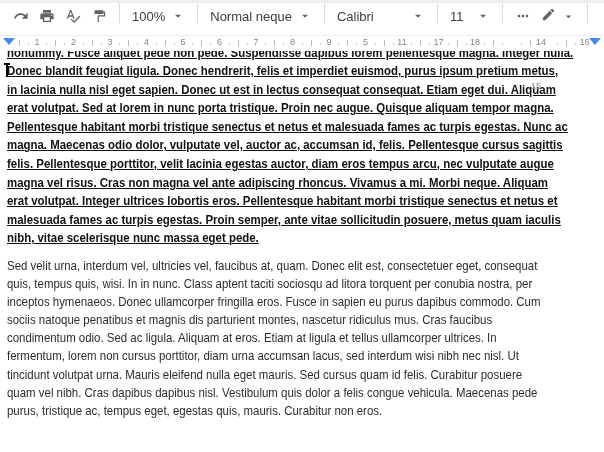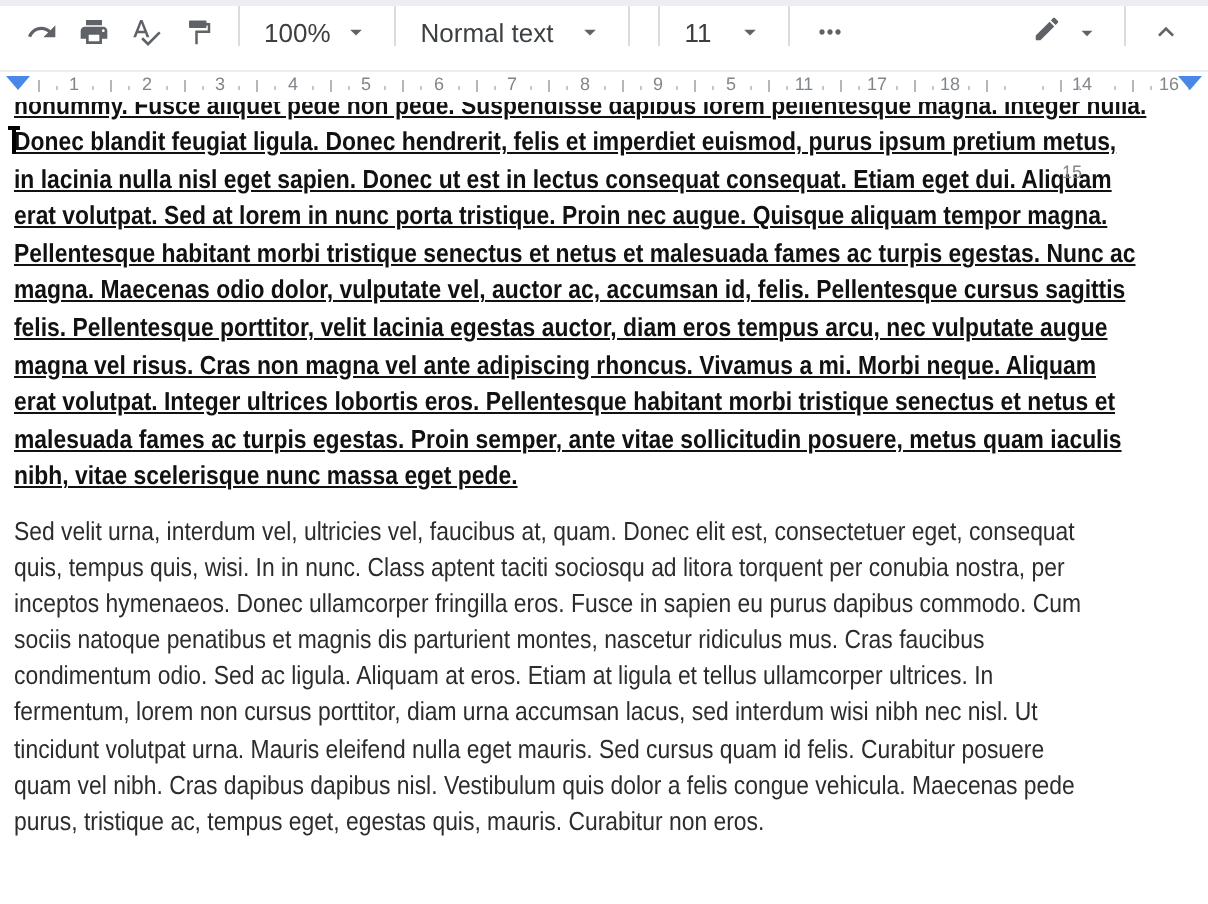--- a/index.html
+++ b/index.html
@@ -91,30 +91,38 @@
     <span class="arrow">
       <svg width="14" height="14" viewBox="0 0 24 24" fill="#5f6368">
           <path d="M7 10l5 5 5-5z"></path>
         </svg>
     </span>
   </div>
 
   <div class="sep"></div>
 
   <div class="drop" style="min-width:92px">
-    <span class="lbl">Normal text</span>
-    <span class="arrow">
-      <svg width="14" height="14" viewBox="0 0 24 24" fill="#5f6368">
-          <path d="M7 10l5 5 5-5z"></path>
-        </svg>
-    </span>
-  </div>
-
-  <div class="sep"></div>
-
+    <span class="lbl">Normal neque</span>
+    <span class="arrow">
+      <svg width="14" height="14" viewBox="0 0 24 24" fill="#5f6368">
+          <path d="M7 10l5 5 5-5z"></path>
+        </svg>
+    </span>
+  </div>
+
+  <div class="sep"></div>
+
+  <div class="drop" style="min-width:88px">
+    <span class="lbl">Calibri</span>
+    <span class="arrow">
+      <svg width="14" height="14" viewBox="0 0 24 24" fill="#5f6368">
+          <path d="M7 10l5 5 5-5z"></path>
+        </svg>
+    </span>
+  </div>
 
   <div class="sep"></div>
 
   <div class="drop" style="min-width:40px">
     <span class="lbl">11</span>
     <span class="arrow">
       <svg width="14" height="14" viewBox="0 0 24 24" fill="#5f6368">
           <path d="M7 10l5 5 5-5z"></path>
         </svg>
     </span>

